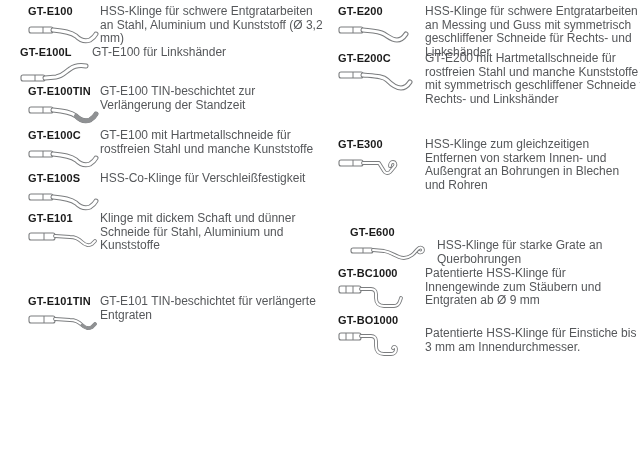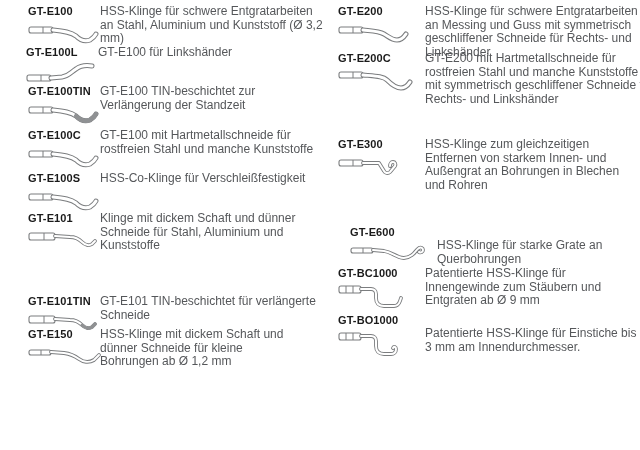--- a/index.html
+++ b/index.html
@@ -32,21 +32,21 @@
     <div class="code">GT-E100</div>
     <svg class="blade" width="78" height="27" viewBox="0 0 78 27">
       <rect class="shaft" x="1" y="8" width="24" height="6" rx="2"></rect>
         <line class="ln" x1="15" y1="8" x2="15" y2="14"></line>
       <path class="to" d="M25,11 C36,12 43,13 48,17 C52,21 57,23 62,21 C65,19 67,17 68,15"></path>
       <path class="ti" d="M25,11 C36,12 43,13 48,17 C52,21 57,23 62,21 C65,19 67,17 68,15"></path>
     </svg>
     <div class="desc">HSS-Klinge für schwere Entgratarbeiten an Stahl, Aluminium und Kunststoff (Ø 3,2 mm)</div>
   </div>
 
-  <div class="entry" style="top:46px;left:26px">
+  <div class="entry" style="top:46px;left:20px">
     <div class="code">GT-E100L</div>
     <svg class="blade" width="78" height="25" viewBox="0 0 78 25">
       <rect class="shaft" x="1" y="15" width="24" height="6" rx="2"></rect>
         <line class="ln" x1="15" y1="15" x2="15" y2="21"></line>
       <path class="to" d="M25,18 L36,17 C43,16 45,12 50,9 C54,6 60,5 66,6"></path>
       <path class="ti" d="M25,18 L36,17 C43,16 45,12 50,9 C54,6 60,5 66,6"></path>
     </svg>
     <div class="desc">GT-E100 für Linkshänder</div>
   </div>
 
@@ -98,33 +98,23 @@
 
   <div class="entry" style="top:295px;left:28px">
     <div class="code">GT-E101TIN</div>
     <svg class="blade" width="78" height="25" viewBox="0 0 78 25">
       <rect class="shaft" x="1" y="7" width="26" height="7" rx="2"></rect>
         <line class="ln" x1="16" y1="7" x2="16" y2="14"></line>
       <path class="to2" d="M27,10 L42,11 C48,11 51,13 54,16 C57,19 61,20 64,18 L67,15"></path>
       <path class="ti2" d="M27,10 L42,11 C48,11 51,13 54,16 C57,19 61,20 64,18 L67,15"></path>
       <path class="tin2" d="M54,16 C57,19 61,20 64,18 L67,15"></path>
     </svg>
-    <div class="desc" style="width:240px">GT-E101 TIN-beschichtet für verlängerte Schneide</div>
+    <div class="desc" style="width:240px">GT-E101 TIN-beschichtet für verlängerte Entgraten</div>
   </div>
 
-  <div class="entry" style="top:328px;left:28px">
-    <div class="code">GT-E150</div>
-    <svg class="blade" width="78" height="25" viewBox="0 0 78 25">
-      <rect class="shaft" x="1" y="8" width="22" height="5" rx="2"></rect>
-        <line class="ln" x1="13" y1="8" x2="13" y2="13"></line>
-      <path class="to2" d="M23,10 L36,11 C44,12 47,14 51,17 C55,20 61,21 66,18 L71,13"></path>
-      <path class="ti2" d="M23,10 L36,11 C44,12 47,14 51,17 C55,20 61,21 66,18 L71,13"></path>
-    </svg>
-    <div class="desc" style="width:195px">HSS-Klinge mit dickem Schaft und dünner Schneide für kleine Bohrungen ab Ø 1,2 mm</div>
-  </div>
 
   <div class="entry rc" style="top:5px;left:338px">
     <div class="code">GT-E200</div>
     <svg class="blade" width="78" height="27" viewBox="0 0 78 27">
       <rect class="shaft" x="1" y="8" width="24" height="6" rx="2"></rect>
         <line class="ln" x1="15" y1="8" x2="15" y2="14"></line>
       <path class="to" d="M25,11 C35,12 41,12 46,15 C51,18 54,21 59,21 C63,21 66,18 68,15"></path>
       <path class="ti" d="M25,11 C35,12 41,12 46,15 C51,18 54,21 59,21 C63,21 66,18 68,15"></path>
     </svg>
     <div class="desc">HSS-Klinge für schwere Entgratarbeiten an Messing und Guss mit symmetrisch geschliffener Schneide für Rechts- und Linkshänder</div>

